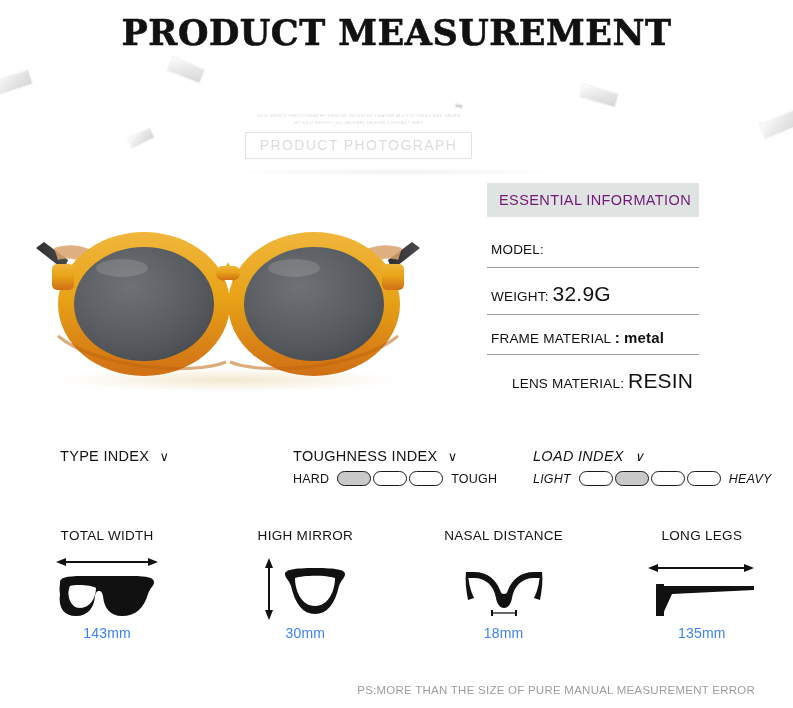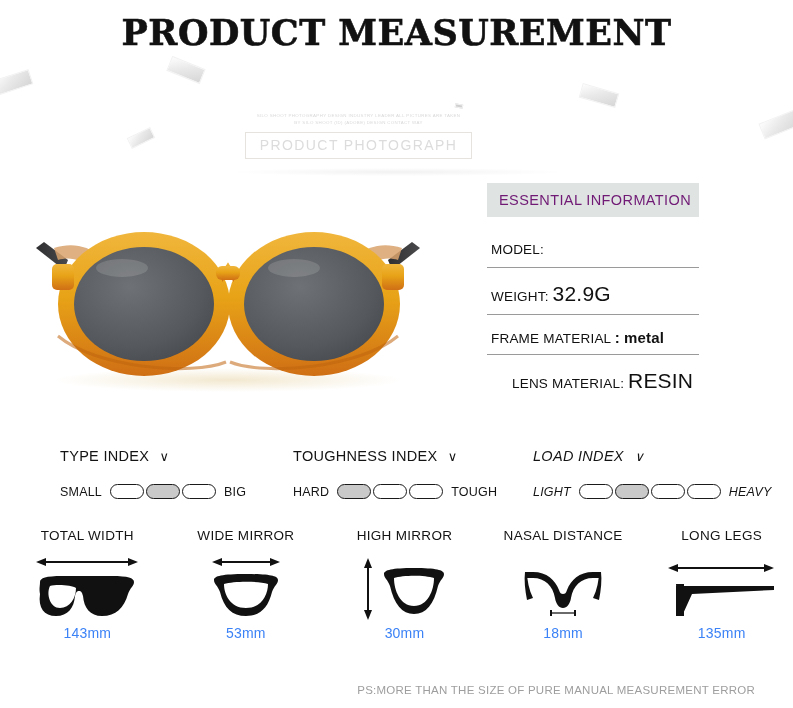--- a/index.html
+++ b/index.html
@@ -115,21 +115,21 @@
   #indices {
     position: absolute;
     left: 0; top: 448px; width: 793px; height: 56px;
   }
   .idx { position: absolute; }
   .idx-title {
     font-size: 14.5px;
     color: #141414;
     letter-spacing: 0.3px;
     white-space: nowrap;
-    margin-bottom: 20px;
+    margin-bottom: 7px;
   }
   .chev { display: inline-block; margin-left: 6px; font-size: 13px; }
   .scale-row {
     display: flex;
     align-items: center;
     white-space: nowrap;
   }
   .scale-cap {
     font-size: 12.5px;
     color: #141414;
@@ -278,29 +278,20 @@
     </div>
   </div>
 
   <div id="indices">
 
     <div class="idx" style="left:60px; top:0;">
       <div class="idx-title">
         <span>TYPE INDEX</span>
         <span class="chev">∨</span>
       </div>
-      <div class="scale-row">
-        <span class="scale-cap">SMALL</span>
-        <span class="pills">
-            <span class="pill"></span>
-            <span class="pill on"></span>
-            <span class="pill"></span>
-          </span>
-        <span class="scale-cap">BIG</span>
-      </div>
     </div>
 
     <div class="idx" style="left:293px; top:0;">
       <div class="idx-title">
         <span>TOUGHNESS INDEX</span>
         <span class="chev">∨</span>
       </div>
       <div class="scale-row">
         <span class="scale-cap">HARD</span>
         <span class="pills">
@@ -343,34 +334,20 @@
           <path d="M8,32 C8,28 14,26 30,26 L80,26 C96,26 102,28 102,32 C102,36 98,38 96,44
                    C92,58 84,66 70,66 C58,66 52,58 51,46 C50,42 49,41 47,41 C45,41 44,42 43,46
                    C42,58 36,66 24,66 C12,66 6,58 8,44 C7,38 8,36 8,32 Z
                    M18,36 C14,44 18,58 28,58 C38,58 44,48 44,38 C40,35 24,34 18,36 Z
                    M92,36 C96,44 92,58 82,58 C72,58 66,48 66,38 C70,35 86,34 92,36 Z" fill="#111"></path>
         </svg>
       </div>
       <div class="mval">143mm</div>
     </div>
 
-    <div class="mcol">
-      <div class="mhead">WIDE MIRROR</div>
-      <div class="micon">
-        <svg width="100" height="72" viewBox="0 0 100 72">
-          <line x1="22" y1="12" x2="78" y2="12" stroke="#111" stroke-width="2"></line>
-          <polygon points="16,12 26,8 26,16" fill="#111"></polygon>
-          <polygon points="84,12 74,8 74,16" fill="#111"></polygon>
-          <path d="M18,30 C18,26 26,24 50,24 C74,24 82,26 82,30 C82,34 78,36 76,42
-                   C72,58 64,66 50,66 C36,66 28,58 24,42 C22,36 18,34 18,30 Z
-                   M28,34 C28,44 34,58 50,58 C66,58 72,44 72,34 C62,31 38,31 28,34 Z" fill="#111"></path>
-        </svg>
-      </div>
-      <div class="mval">53mm</div>
-    </div>
 
     <div class="mcol">
       <div class="mhead">HIGH MIRROR</div>
       <div class="micon">
         <svg width="100" height="76" viewBox="0 0 100 76">
           <line x1="14" y1="18" x2="14" y2="66" stroke="#111" stroke-width="2"></line>
           <polygon points="14,10 10,20 18,20" fill="#111"></polygon>
           <polygon points="14,72 10,62 18,62" fill="#111"></polygon>
           <path d="M30,26 C30,22 38,20 60,20 C82,20 90,22 90,26 C90,30 86,32 84,38
                    C80,56 72,66 60,66 C48,66 40,56 36,38 C34,32 30,30 30,26 Z

